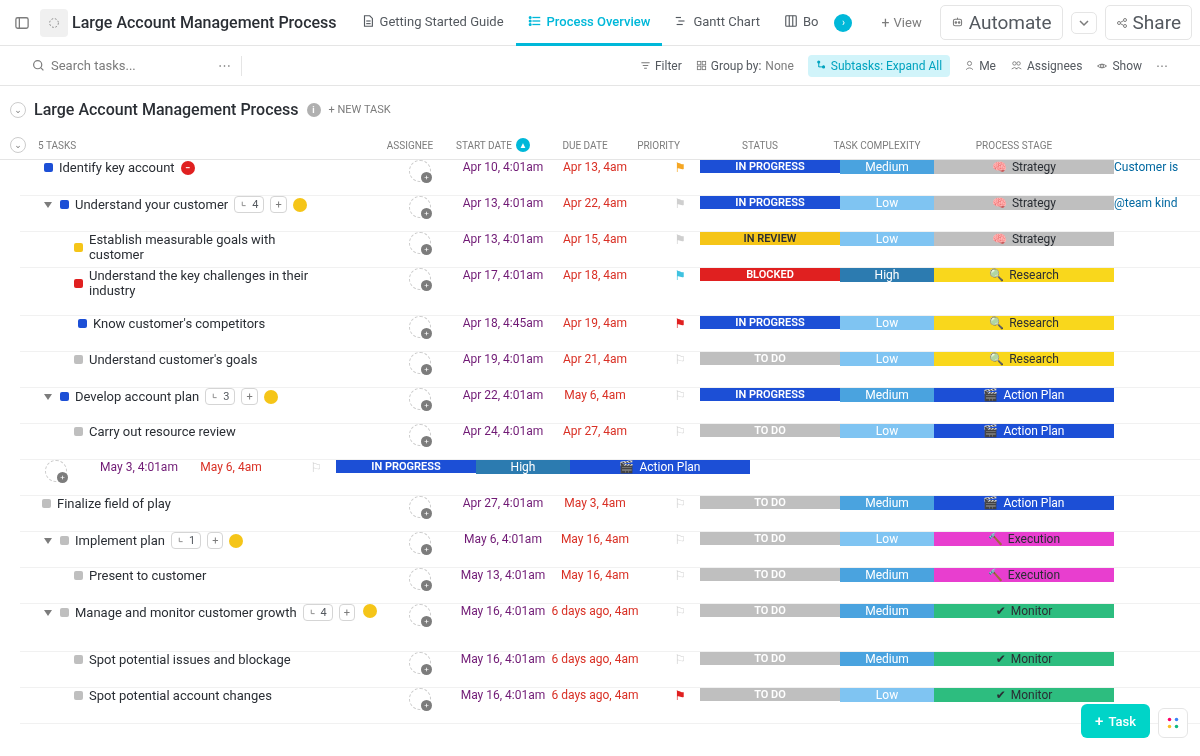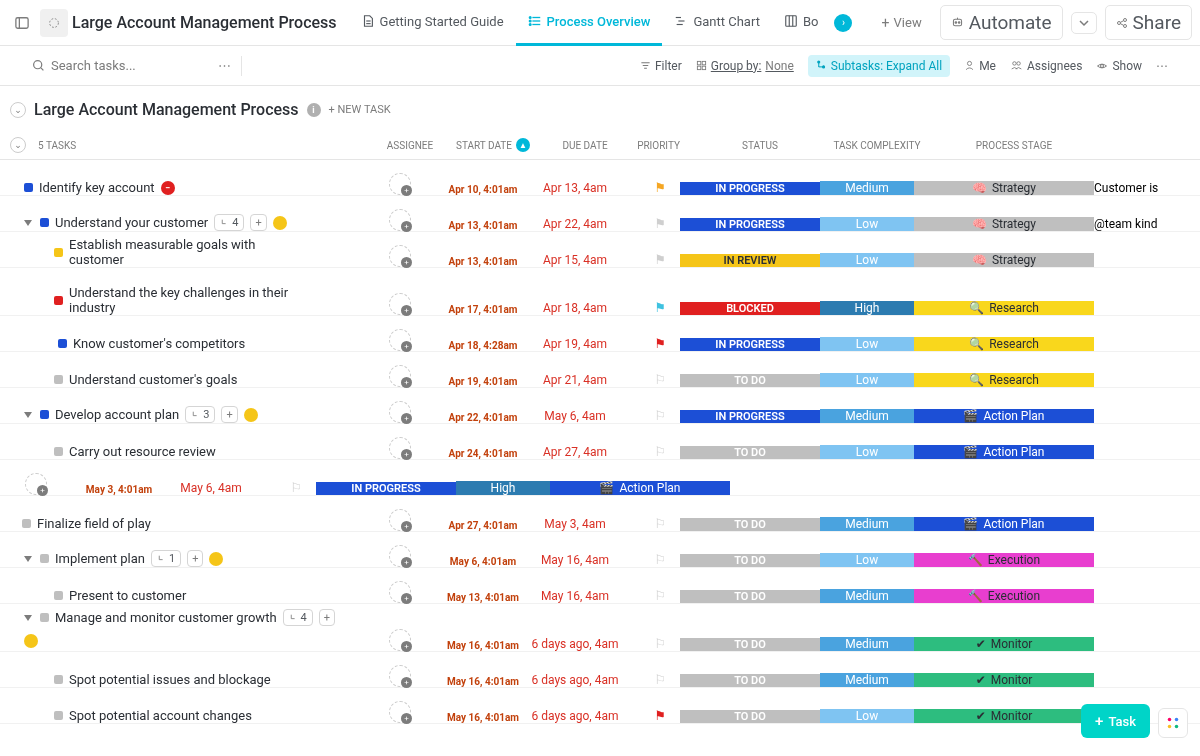--- a/index.html
+++ b/index.html
@@ -32,38 +32,38 @@
 .c-name { flex: 0 0 340px; padding-left: 4px; }
 .c-assignee { flex: 0 0 72px; text-align: center; }
 .c-start { flex: 0 0 94px; text-align: center; display: flex; align-items: center; justify-content: center; gap: 4px; }
 .c-due { flex: 0 0 90px; text-align: center; }
 .c-pri { flex: 0 0 60px; text-align: right; padding-right: 10px; }
 .c-status { flex: 0 0 140px; text-align: center; }
 .c-complex { flex: 0 0 94px; text-align: center; }
 .c-stage { flex: 0 0 180px; text-align: center; }
 .c-extra { flex: 1; padding-left: 6px; font-size: 11px; color: #54595f; text-transform: none; white-space: nowrap; overflow: hidden; }
 .sort-dot { width: 14px; height: 14px; background: #00b8d9; border-radius: 50%; color: #fff; font-size: 8px; display: inline-flex; align-items: center; justify-content: center; }
-.row { display: flex; align-items: flex-end; border-bottom: 1px solid #f1f1f1; min-height: 36px; }
+.row { display: flex; align-items: flex-start; border-bottom: 1px solid #f1f1f1; min-height: 36px; margin-left: 20px; }
 .r-name { flex: 0 0 364px; display: flex; align-items: center; padding-left: 24px; gap: 6px; font-size: 13px; color: #2a2e34; }
 .box { width: 9px; height: 9px; border-radius: 2px; flex-shrink: 0; }
 .tri { width: 0; height: 0; border-left: 4px solid transparent; border-right: 4px solid transparent; border-top: 6px solid #7c7c7c; margin-right: 2px; }
 .badge { display: inline-flex; align-items: center; gap: 3px; border: 1px solid #d5d5d5; border-radius: 4px; padding: 1px 5px; font-size: 11px; color: #54595f; }
 .badge-plus { border: 1px solid #d5d5d5; border-radius: 4px; padding: 1px 4px; font-size: 11px; color: #7c7c7c; }
 .dot-yellow { width: 14px; height: 14px; background: #f5c518; border-radius: 50%; display: inline-block; }
 .dot-red { width: 14px; height: 14px; background: #e02020; border-radius: 50%; display: inline-flex; align-items: center; justify-content: center; color: #fff; font-size: 9px; font-weight: bold; }
 .r-assignee { flex: 0 0 72px; display: flex; align-items: center; justify-content: center; }
 .avatar-ph { width: 22px; height: 22px; border: 1px dashed #ccc; border-radius: 50%; position: relative; }
 .avatar-ph::after { content: "+"; position: absolute; bottom: -2px; right: -2px; width: 11px; height: 11px; background: #7c7c7c; color: #fff; border-radius: 50%; font-size: 8px; display: flex; align-items: center; justify-content: center; }
-.r-start { flex: 0 0 94px; display: flex; align-items: center; justify-content: center; font-size: 10px; color: #c2410c; font-weight: bold; }
+.r-start { flex: 0 0 94px; display: flex; align-items: center; justify-content: center; font-size: 12px; color: #701a75; }
 .r-due { flex: 0 0 90px; display: flex; align-items: center; justify-content: center; font-size: 12px; color: #d93025; }
 .r-pri { flex: 0 0 60px; display: flex; align-items: center; justify-content: flex-end; padding-right: 14px; font-size: 14px; }
 .r-status { flex: 0 0 140px; display: flex; align-items: center; justify-content: center; color: #fff; font-weight: 600; font-size: 11px; }
 .r-complex { flex: 0 0 94px; display: flex; align-items: center; justify-content: center; color: #fff; font-size: 12px; }
 .r-stage { flex: 0 0 180px; display: flex; align-items: center; justify-content: center; font-size: 12px; gap: 5px; }
-.r-extra { flex: 1; display: flex; align-items: center; padding-left: 0; font-size: 12px; color: #000000; white-space: nowrap; overflow: hidden; }
+.r-extra { flex: 1; display: flex; align-items: center; padding-left: 0; font-size: 12px; color: #0369a1; white-space: nowrap; overflow: hidden; }
 .flag { font-size: 13px; }
 .fab { position: fixed; bottom: 18px; right: 50px; background: #00d4c8; color: #fff; padding: 8px 14px; border-radius: 6px; display: flex; align-items: center; gap: 5px; font-size: 13px; font-weight: 500; }
 .apps-fab { position: fixed; bottom: 18px; right: 12px; width: 30px; height: 30px; border: 1px solid #e5e5e5; border-radius: 6px; display: flex; align-items: center; justify-content: center; background: #fff; }
 .scroll-circle { width: 18px; height: 18px; border-radius: 50%; background: #00b8d9; color: #fff; display: inline-flex; align-items: center; justify-content: center; font-size: 10px; margin-left: 4px; }
 </style>
 </head>
 <body>
 
 <div class="topbar">
   <div class="icon-btn">
@@ -172,21 +172,21 @@
 
   <div class="sub-right">
     <span style="display:flex;align-items:center;gap:4px;">
       <svg width="11" height="11" viewBox="0 0 16 16" fill="none" stroke="#7c7c7c" stroke-width="1.5">
           <line x1="2" y1="4" x2="14" y2="4"></line>
           <line x1="4" y1="8" x2="12" y2="8"></line>
           <line x1="6" y1="12" x2="10" y2="12"></line>
         </svg>
       <span>Filter</span>
     </span>
-    <span style="display:flex;align-items:center;gap:4px;text-decoration:underline;">
+    <span style="display:flex;align-items:center;gap:4px;">
       <svg width="11" height="11" viewBox="0 0 16 16" fill="none" stroke="#7c7c7c" stroke-width="1.3">
           <rect x="2" y="2" width="5" height="5"></rect>
           <rect x="9" y="2" width="5" height="5"></rect>
           <rect x="2" y="9" width="5" height="5"></rect>
           <rect x="9" y="9" width="5" height="5"></rect>
         </svg>
       <span>Group by:</span>
       <span style="color:#7c7c7c;">None</span>
     </span>
     <span class="pill-active" style="display:flex;align-items:center;gap:4px;">
@@ -342,21 +342,21 @@
     <div class="r-extra"></div>
   </div>
     <div class="row">
     <div class="r-name" style="padding-left:58px">
         <span class="box" style="background:#1c4fd6"></span>
         <span style="max-width:220px;">Know customer's competitors</span>
       </div>
     <div class="r-assignee">
         <div class="avatar-ph"></div>
       </div>
-    <div class="r-start">Apr 18, 4:28am</div>
+    <div class="r-start">Apr 18, 4:45am</div>
     <div class="r-due">Apr 19, 4am</div>
     <div class="r-pri">
         <span class="flag" style="color:#e02020">⚑</span>
       </div>
     <div class="r-status" style="background:#1c4fd6;color:#fff">IN PROGRESS</div>
     <div class="r-complex" style="background:#7fc4f2">Low</div>
     <div class="r-stage" style="background:#f9d71c;color:#2a2e34">
         <span>🔍</span>
         <span>Research</span>
       </div>
@@ -514,21 +514,21 @@
     <div class="r-status" style="background:#bfbfbf;color:#fff">TO DO</div>
     <div class="r-complex" style="background:#4aa3df">Medium</div>
     <div class="r-stage" style="background:#e83ecf;color:#2a2e34">
         <span>🔨</span>
         <span>Execution</span>
       </div>
     <div class="r-extra"></div>
   </div>
     <div class="row" style="min-height: 48px;">
     <div class="r-name" style="padding-left:24px">
-        <div style="display:flex;flex-direction:column;gap:8px;">
+        <div style="display:flex;flex-direction:row;gap:8px;">
           <div style="display:flex;align-items:center;gap:6px;">
             <span class="tri"></span>
             <span class="box" style="background:#bfbfbf"></span>
             <span>Manage and monitor customer growth</span>
             <span class="badge"><svg width="9" height="9" viewBox="0 0 16 16" fill="none" stroke="#7c7c7c" stroke-width="1.5">
                 <line x1="4" y1="3" x2="4" y2="10"></line>
                 <line x1="4" y1="10" x2="10" y2="10"></line>
               </svg>4</span>
             <span class="badge-plus">+</span>
           </div>

